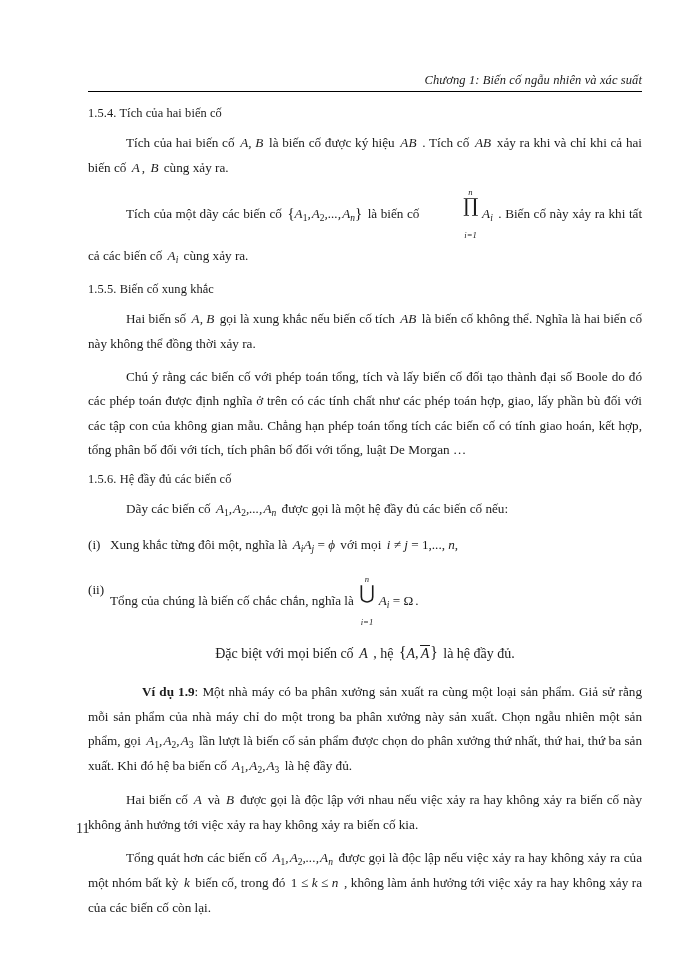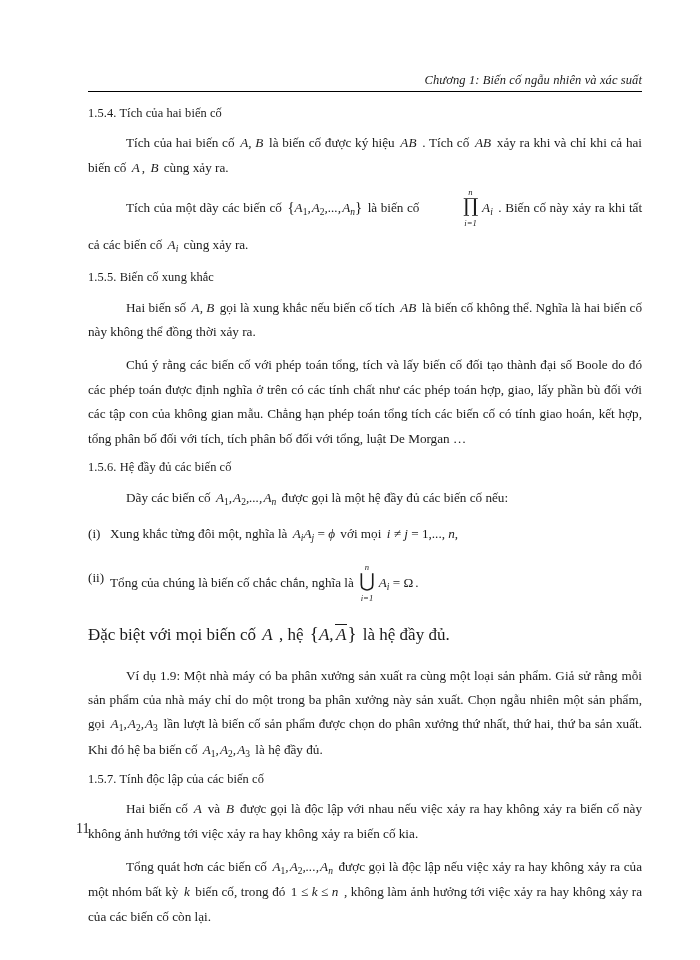--- a/index.html
+++ b/index.html
@@ -75,24 +75,24 @@
     position: relative;
   }
   .listitem .marker {
     position: absolute;
     left: 0;
     top: 0;
   }
   .listitem.big { line-height: 2.1; margin-bottom: 10px; }
 
   .centered-line {
-    font-size: 17px;
+    font-size: 14px;
     line-height: 2.1;
     margin: 4px 0 10px 0;
-    text-align: left;
+    text-align: center;
   }
 
   
   .m {
     font-family: "Liberation Serif", "DejaVu Serif", serif;
     font-style: italic;
     padding: 0 2px;
     white-space: nowrap;
   }
   .mu { font-style: normal; }
@@ -127,39 +127,39 @@
     margin: 0 2px;
     position: relative;
     top: -1px;
   }
   .bigop .lim {
     font-size: 8.6px;
     font-style: italic;
     line-height: 1;
   }
   .bigop .lim-top { margin-bottom: -1px; }
-  .bigop .lim-bot { margin-top: 4px; }
+  .bigop .lim-bot { margin-top: 16px; }
   .bigop .glyph {
     font-size: 19px;
     font-style: normal;
     line-height: 1;
     font-family: "DejaVu Serif", "Liberation Serif", serif;
   }
 
   
   .page-number {
     position: absolute;
     left: 76px;
     top: 821px;
     width: 554px;
     text-align: left;
     font-size: 14px;
     line-height: 1.2;
   }
-  b.strong { font-weight: normal; }
+  b.strong { font-weight: bold; margin-left: 16px; }
 </style>
 </head>
 <body>
 
 <div class="page">
 
   <div class="content">
 
     <div class="header-row">
       <span>Chương 1: Biến cố ngẫu nhiên và xác suất</span>
@@ -242,21 +242,20 @@
     </div>
 
     <p class="para">
       <b class="strong">Ví dụ 1.9</b><span>: Một nhà máy có ba phân xưởng sản xuất ra cùng một loại sản phẩm. Giả sử rằng mỗi sản phẩm của nhà máy chỉ do một trong ba phân xưởng này sản xuất. Chọn ngẫu nhiên một sản phẩm, gọi</span>
       <span class="m">A<span class="subn">1</span>, A<span class="subn">2</span>, A<span class="subn">3</span></span>
       <span>lần lượt là biến cố sản phẩm được chọn do phân xưởng thứ nhất, thứ hai, thứ ba sản xuất. Khi đó hệ ba biến cố</span>
       <span class="m">A<span class="subn">1</span>, A<span class="subn">2</span>, A<span class="subn">3</span></span>
       <span>là hệ đầy đủ.</span>
     </p>
 
-    <h2 class="sec sec-gap-top">1.5.7. Tính độc lập của các biến cố</h2>
 
     <p class="para">
       <span>Hai biến cố</span>
       <span class="m">A</span>
       <span>và</span>
       <span class="m">B</span>
       <span>được gọi là độc lập với nhau nếu việc xảy ra hay không xảy ra biến cố này không ảnh hưởng tới việc xảy ra hay không xảy ra biến cố kia.</span>
     </p>
 
     <p class="para">

